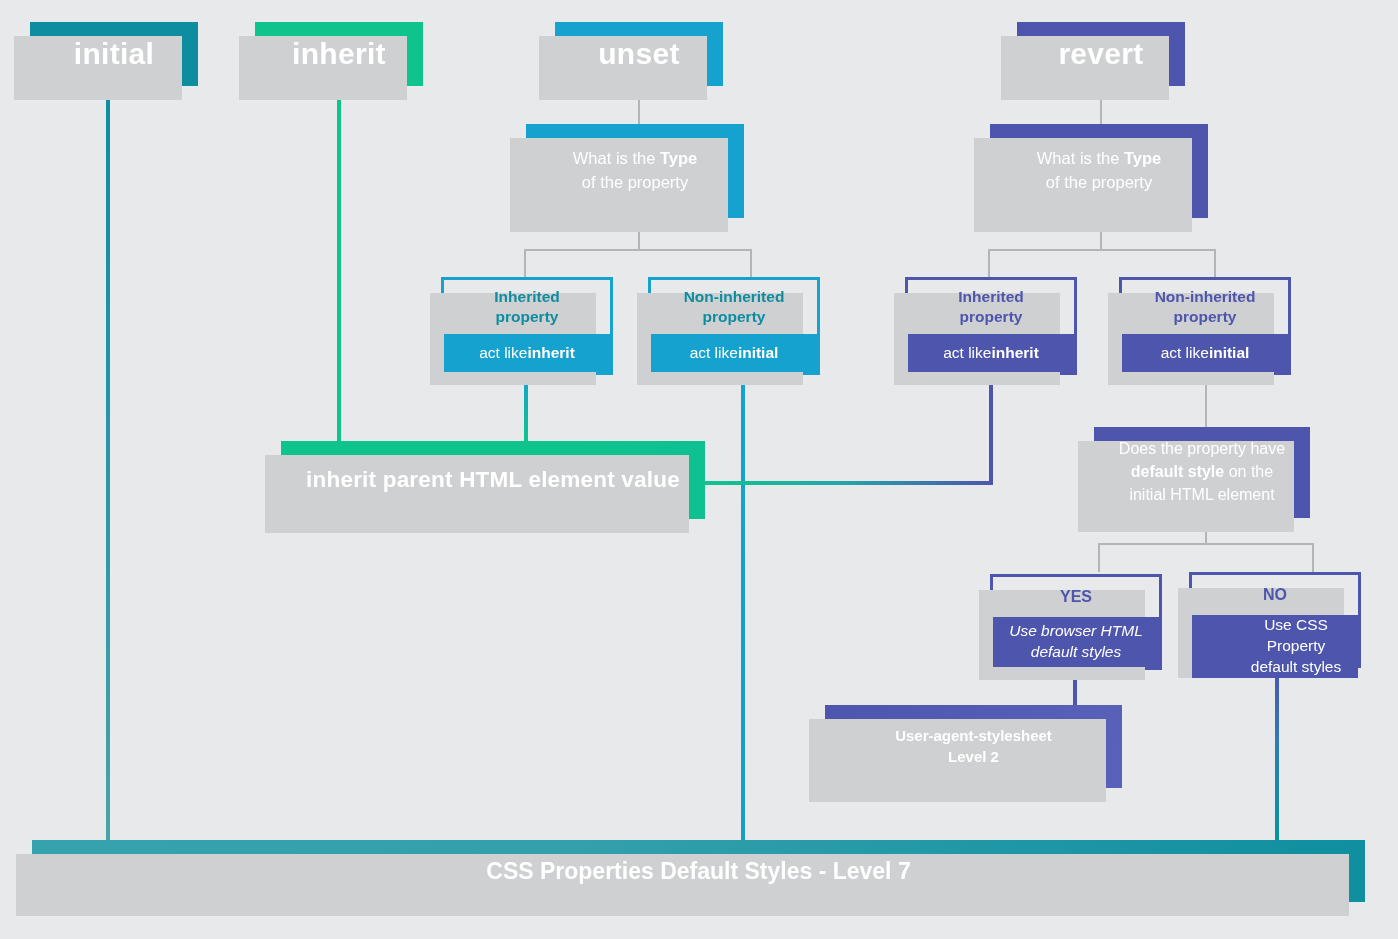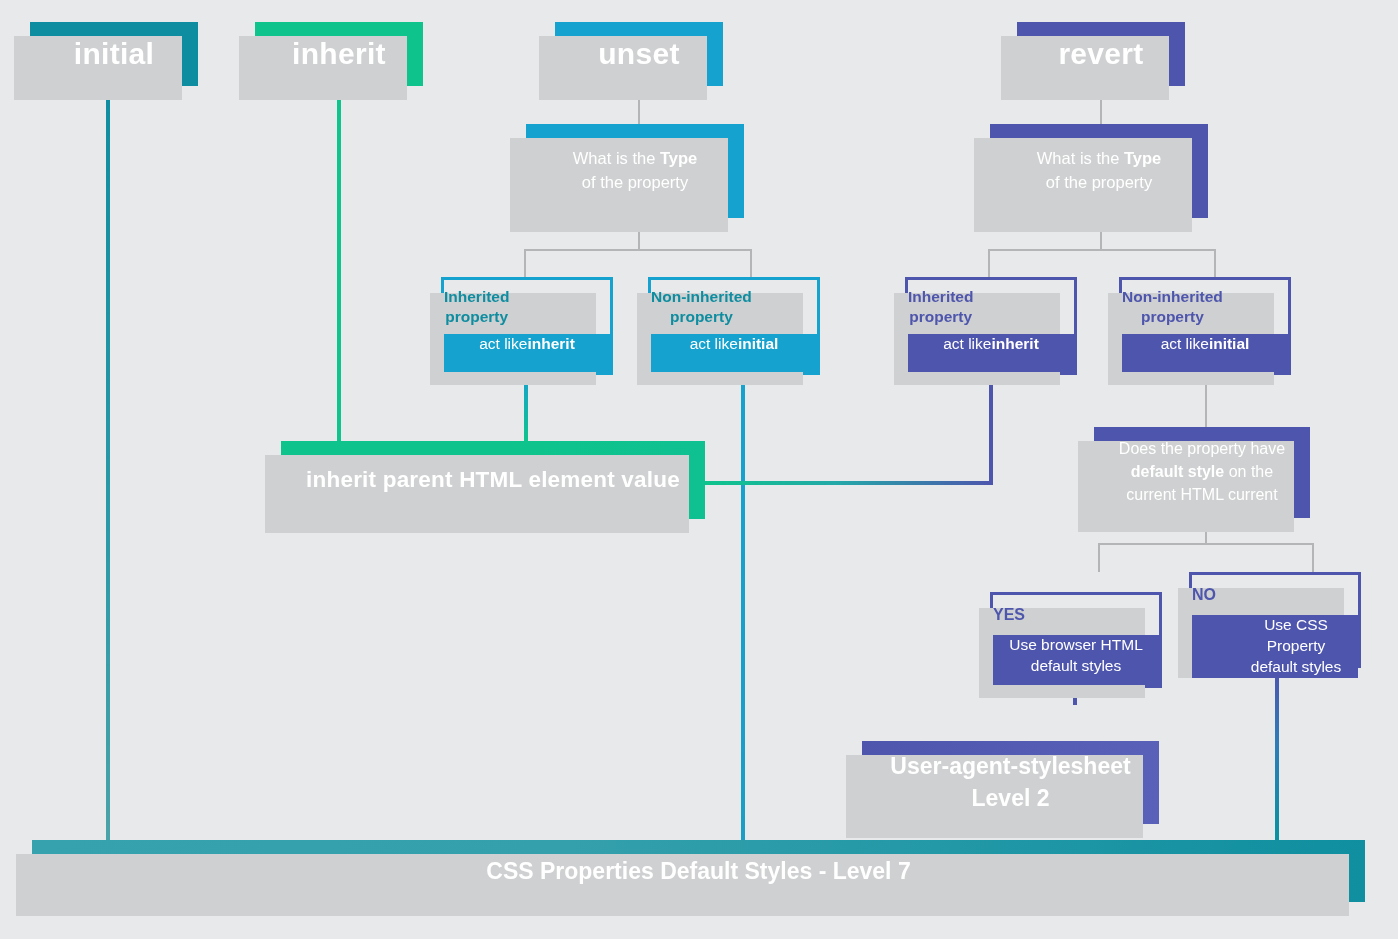--- a/index.html
+++ b/index.html
@@ -52,28 +52,28 @@
   .split::before{
     content:"";
     position:absolute;
     left:-14px;top:13px;
     width:100%;height:100%;
     background:#cfd0d1;
     z-index:-1;
   }
   .split .head{
     flex:0 0 auto;
-    display:flex;align-items:center;justify-content:flex-start;
+    display:flex;align-items:center;justify-content:center;
     text-align:center;
     font-weight:bold;font-size:15.5px;line-height:1.3;
     background:transparent;
   }
   .split .body{
     flex:1 1 auto;
-    display:flex;justify-content:center;
+    display:flex;align-items:center;justify-content:center;
     text-align:center;
     color:#fff;font-size:15.5px;line-height:1.3;
     font-weight:normal;
   }
   .split .body b{font-weight:bold;}
 
   
   .ln{position:absolute;z-index:1;}
   .gray-v{background:#b4b5b6;width:2px;}
   .gray-h{background:#b4b5b6;height:2px;}
@@ -210,44 +210,44 @@
               background:linear-gradient(100deg,#0ec48c 0%,#0ec48c 55%,#0fc091 100%);
               font-size:22.5px;font-weight:bold;letter-spacing:.2px;">
     <span>inherit parent HTML element value</span>
   </div>
 
   <div class="node q-node" style="left:1094px;top:427px;width:216px;height:91px;background:#4e55ad;font-size:16px;line-height:1.42;">
     <div>Does the property have</div>
     <div>
       <b>default style</b><span> on the</span>
     </div>
-    <div>current HTML current</div>
-  </div>
-
-  <div class="split" style="left:990px;top:592px;width:172px;height:96px;border:3px solid #4e55ad;">
+    <div>initial HTML element</div>
+  </div>
+
+  <div class="split" style="left:990px;top:574px;width:172px;height:96px;border:3px solid #4e55ad;">
     <div class="head" style="height:40px;color:#4e55ad;font-size:16px;">
       <span>YES</span>
     </div>
-    <div class="body" style="background:#4e55ad;font-size:15.5px;line-height:1.35;">
+    <div class="body" style="background:#4e55ad;font-size:15.5px;line-height:1.35;font-style:italic;">
       <span>Use browser HTML<br>default styles</span>
     </div>
   </div>
 
   <div class="split" style="left:1189px;top:572px;width:172px;height:96px;border:3px solid #4e55ad;">
     <div class="head" style="height:40px;color:#4e55ad;font-size:16px;">
       <span>NO</span>
     </div>
     <div class="body" style="background:#4e55ad;font-size:15.5px;line-height:1.35;padding-left:42px;">
       <span>Use CSS Property<br>default styles</span>
     </div>
   </div>
 
-  <div class="node" style="left:862px;top:705px;width:297px;height:83px;
+  <div class="node" style="left:825px;top:705px;width:297px;height:83px;
               background:linear-gradient(100deg,#4e55ad 0%,#5a61b8 100%);
-              font-size:23px;font-weight:bold;line-height:1.35;margin-top:36px;">
+              font-size:15px;font-weight:bold;line-height:1.35;">
     <div>User-agent-stylesheet</div>
     <div>Level 2</div>
   </div>
 
   <div class="bar" style="left:32px;top:840px;width:1333px;height:62px;
               background:linear-gradient(95deg,#35a2ae 0%,#34a0ac 40%,#0f8fa0 100%);">
     <span>CSS Properties Default Styles - Level 7</span>
   </div>
 
 </div>

